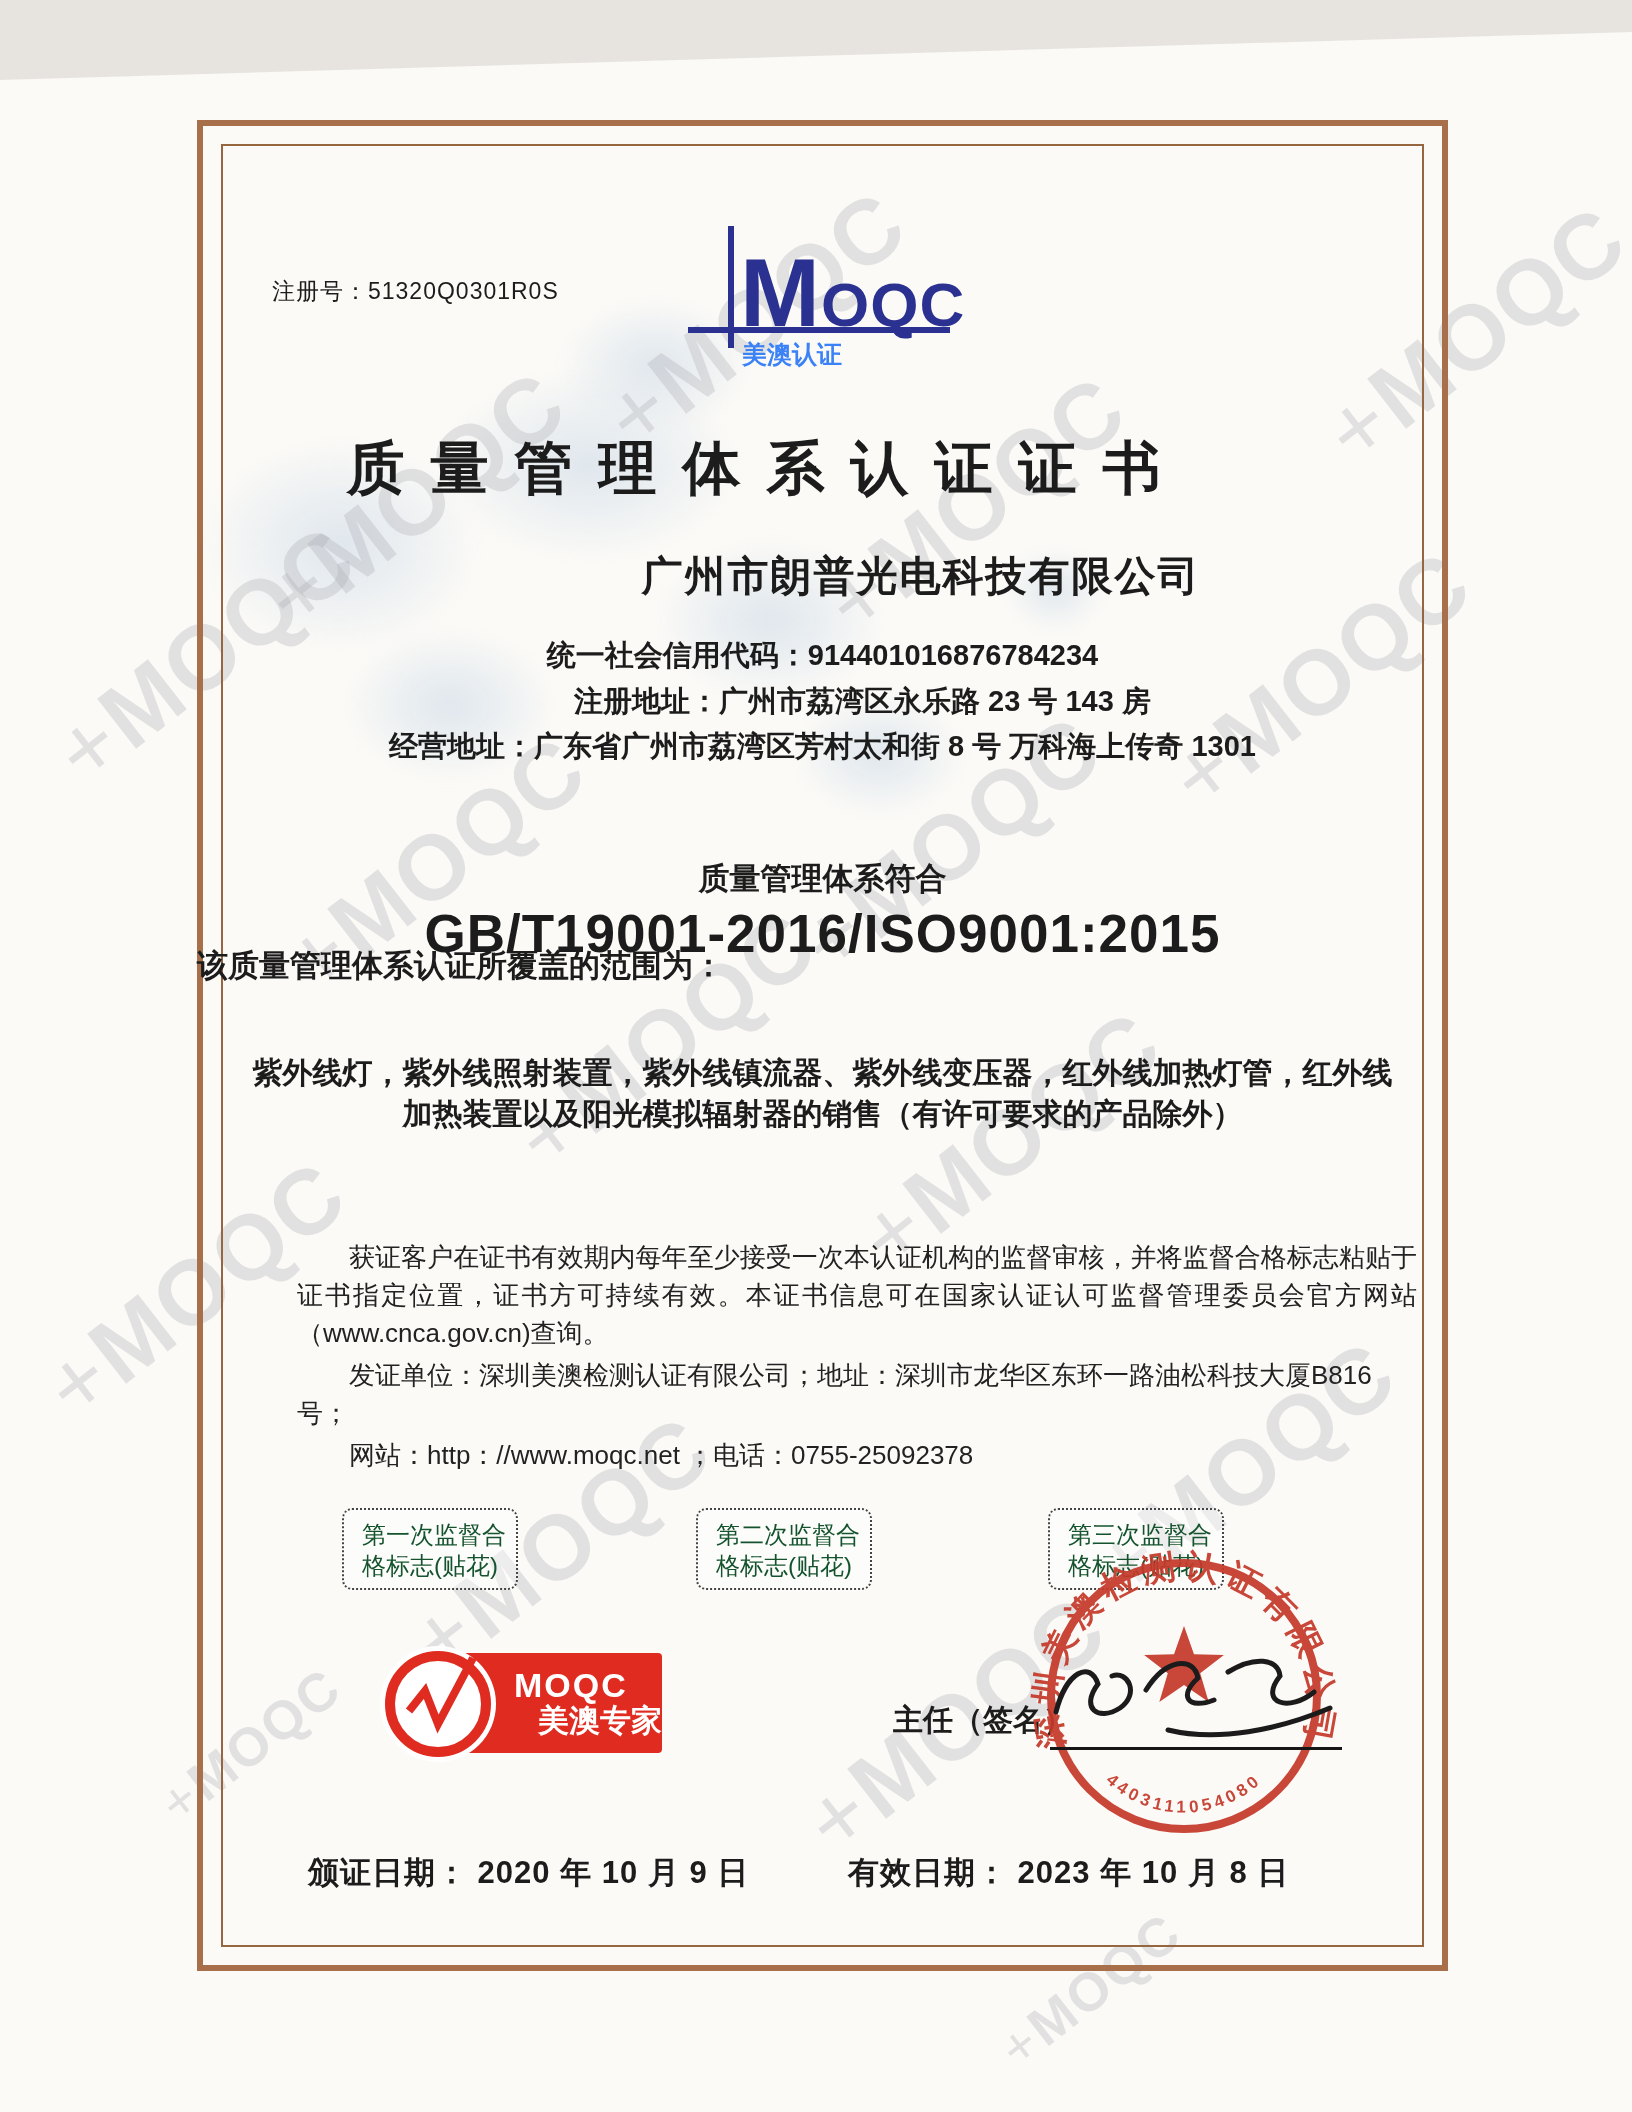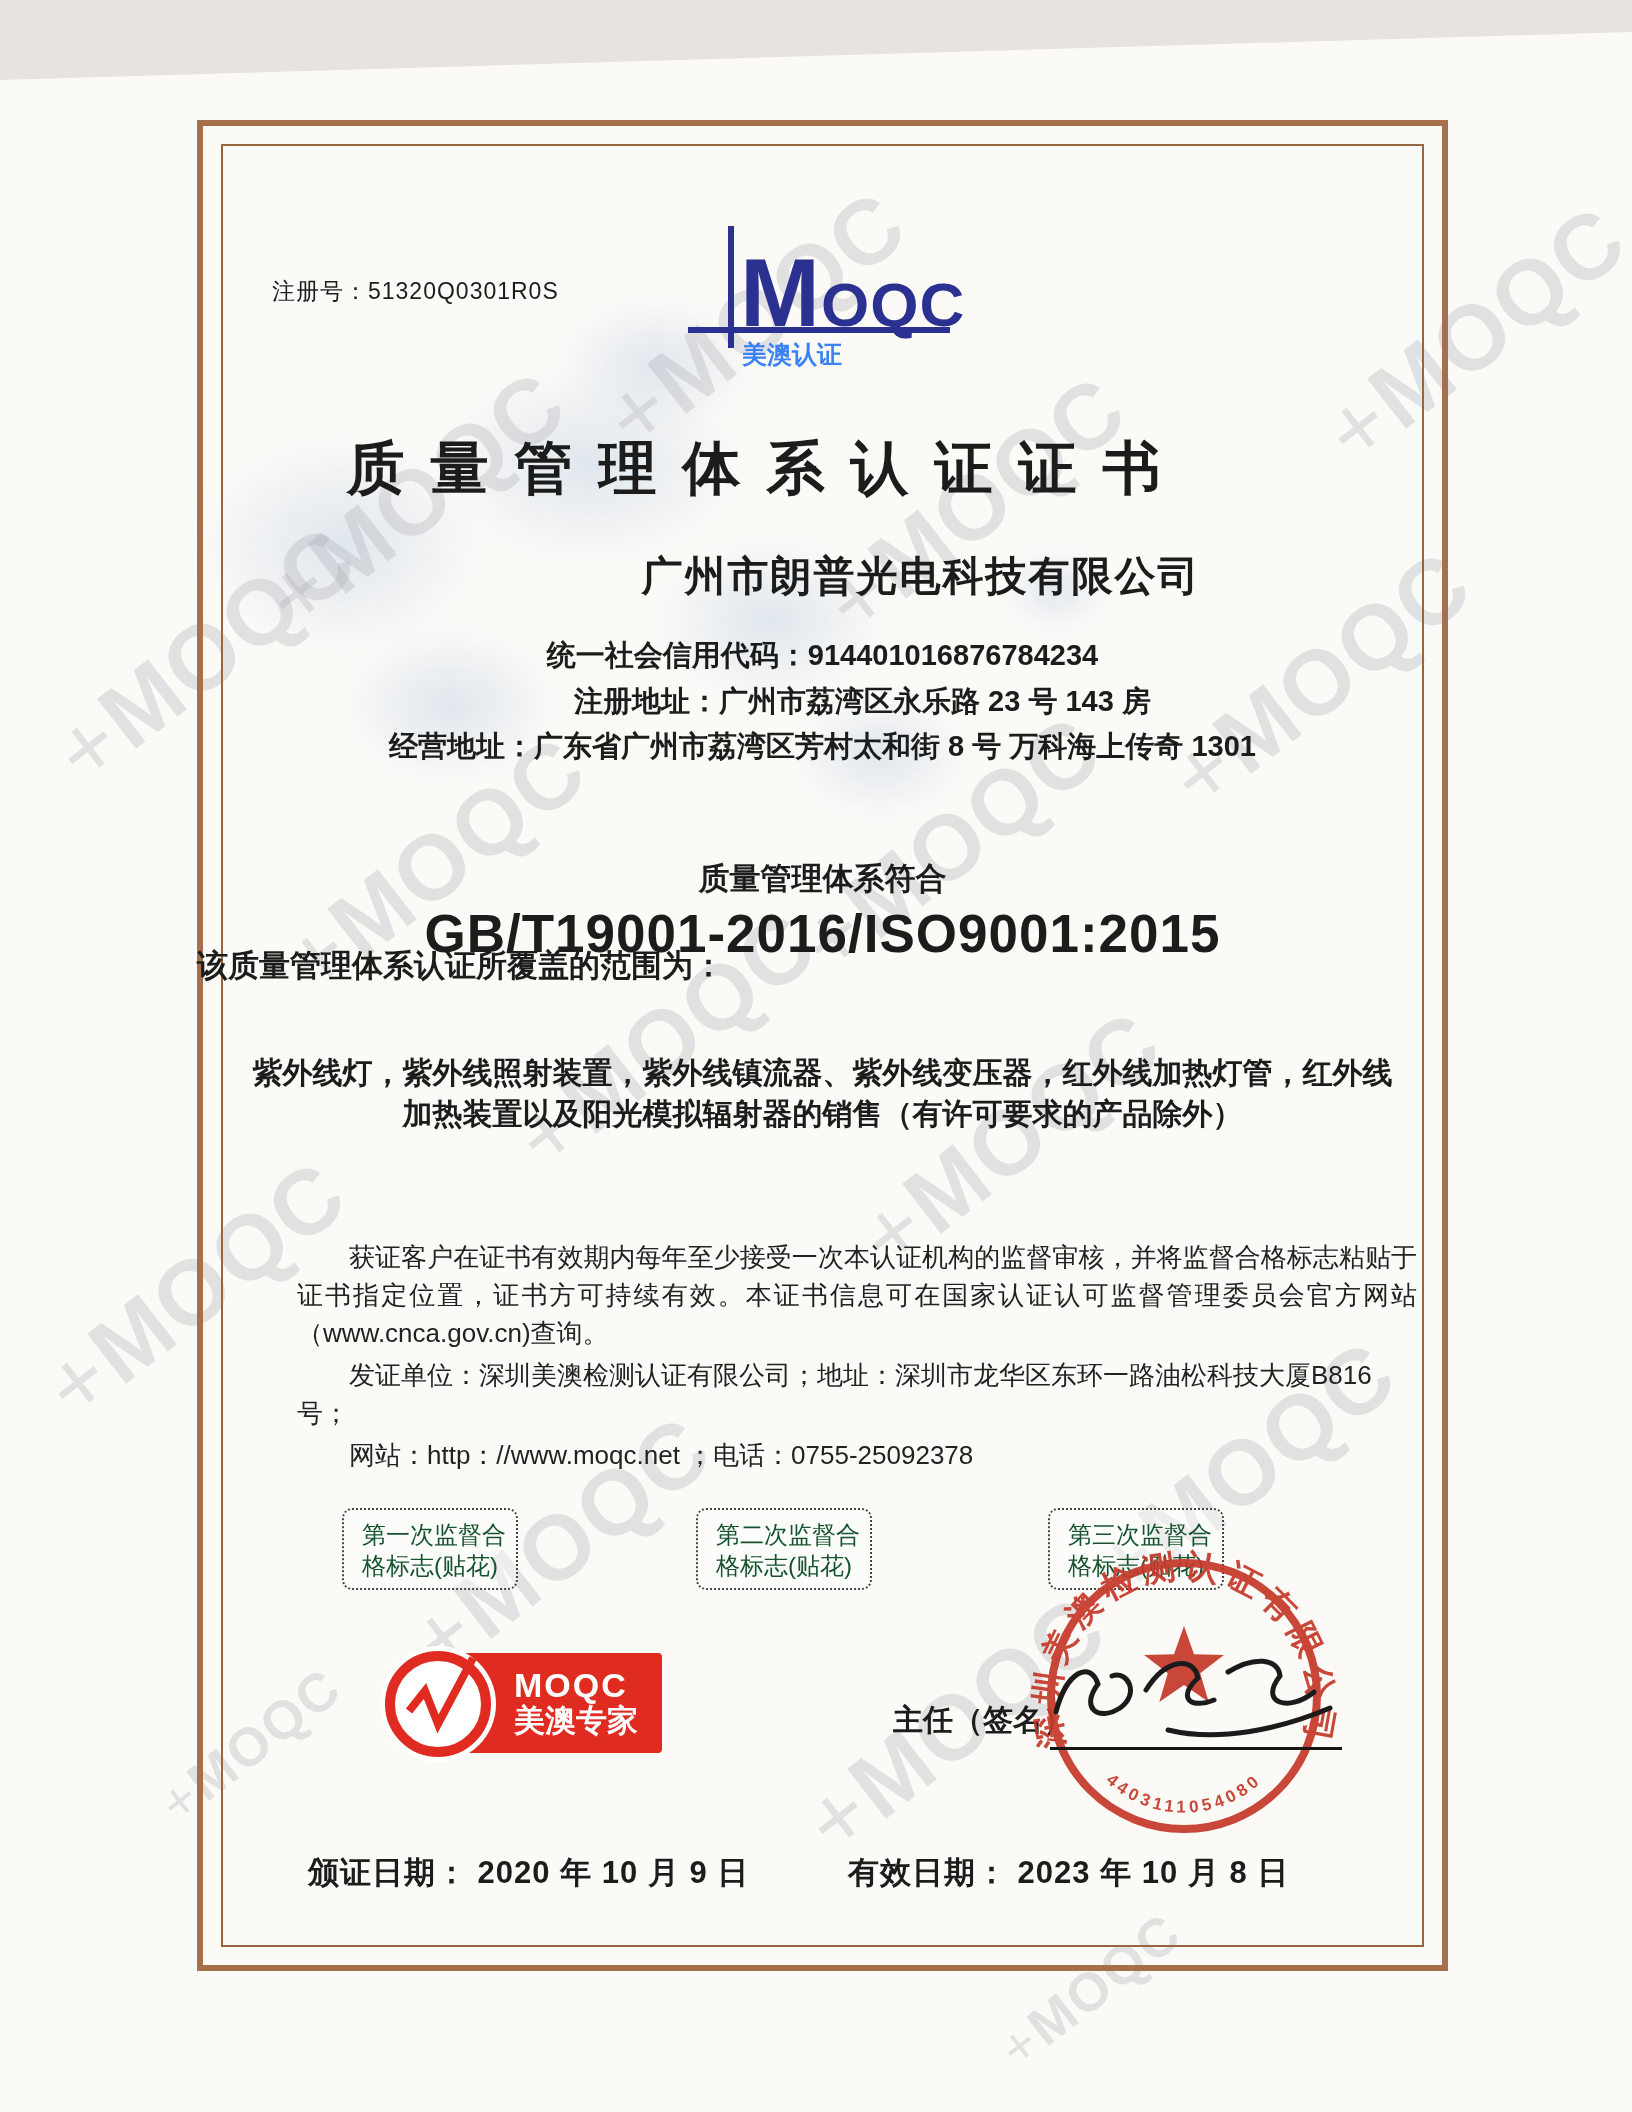--- a/index.html
+++ b/index.html
@@ -61,21 +61,21 @@
   .sup-box{position:absolute;top:1508px;width:176px;height:82px;border:2px dotted #444;
     border-radius:10px;box-sizing:border-box;padding:9px 0 0 18px;
     font-size:24px;line-height:31px;color:#14532d;background:rgba(255,255,255,.4);}
   .sup1{left:342px;} .sup2{left:696px;} .sup3{left:1048px;}
   
   .badge{position:absolute;left:372px;top:1636px;width:292px;height:132px;}
   .badge-rect{position:absolute;left:80px;top:17px;width:210px;height:100px;background:#df2b20;
     border-radius:4px;display:flex;flex-direction:column;justify-content:center;
     padding-left:62px;box-sizing:border-box;color:#fff;}
   .badge-word{font-size:34px;font-weight:700;letter-spacing:2px;line-height:36px;}
-  .badge-sub{font-size:31px;font-weight:700;line-height:36px;}
+  .badge-sub{font-size:31px;font-weight:700;line-height:36px;margin-left:24px;}
   .badge-circle{position:absolute;left:0;top:0;}
   
   .director{position:absolute;left:893px;top:1700px;font-size:30px;font-weight:600;}
   .sig-underline{position:absolute;left:1050px;top:1747px;width:292px;height:3px;background:#161616;z-index:5;}
   .stamp{position:absolute;left:1022px;top:1534px;z-index:4;opacity:.93;}
   .signature{position:absolute;left:1028px;top:1612px;z-index:6;}
   
   .date-line{position:absolute;top:1852px;font-size:31px;font-weight:600;letter-spacing:1px;}
   .issue-date{left:308px;} .valid-date{left:848px;}
 </style>

